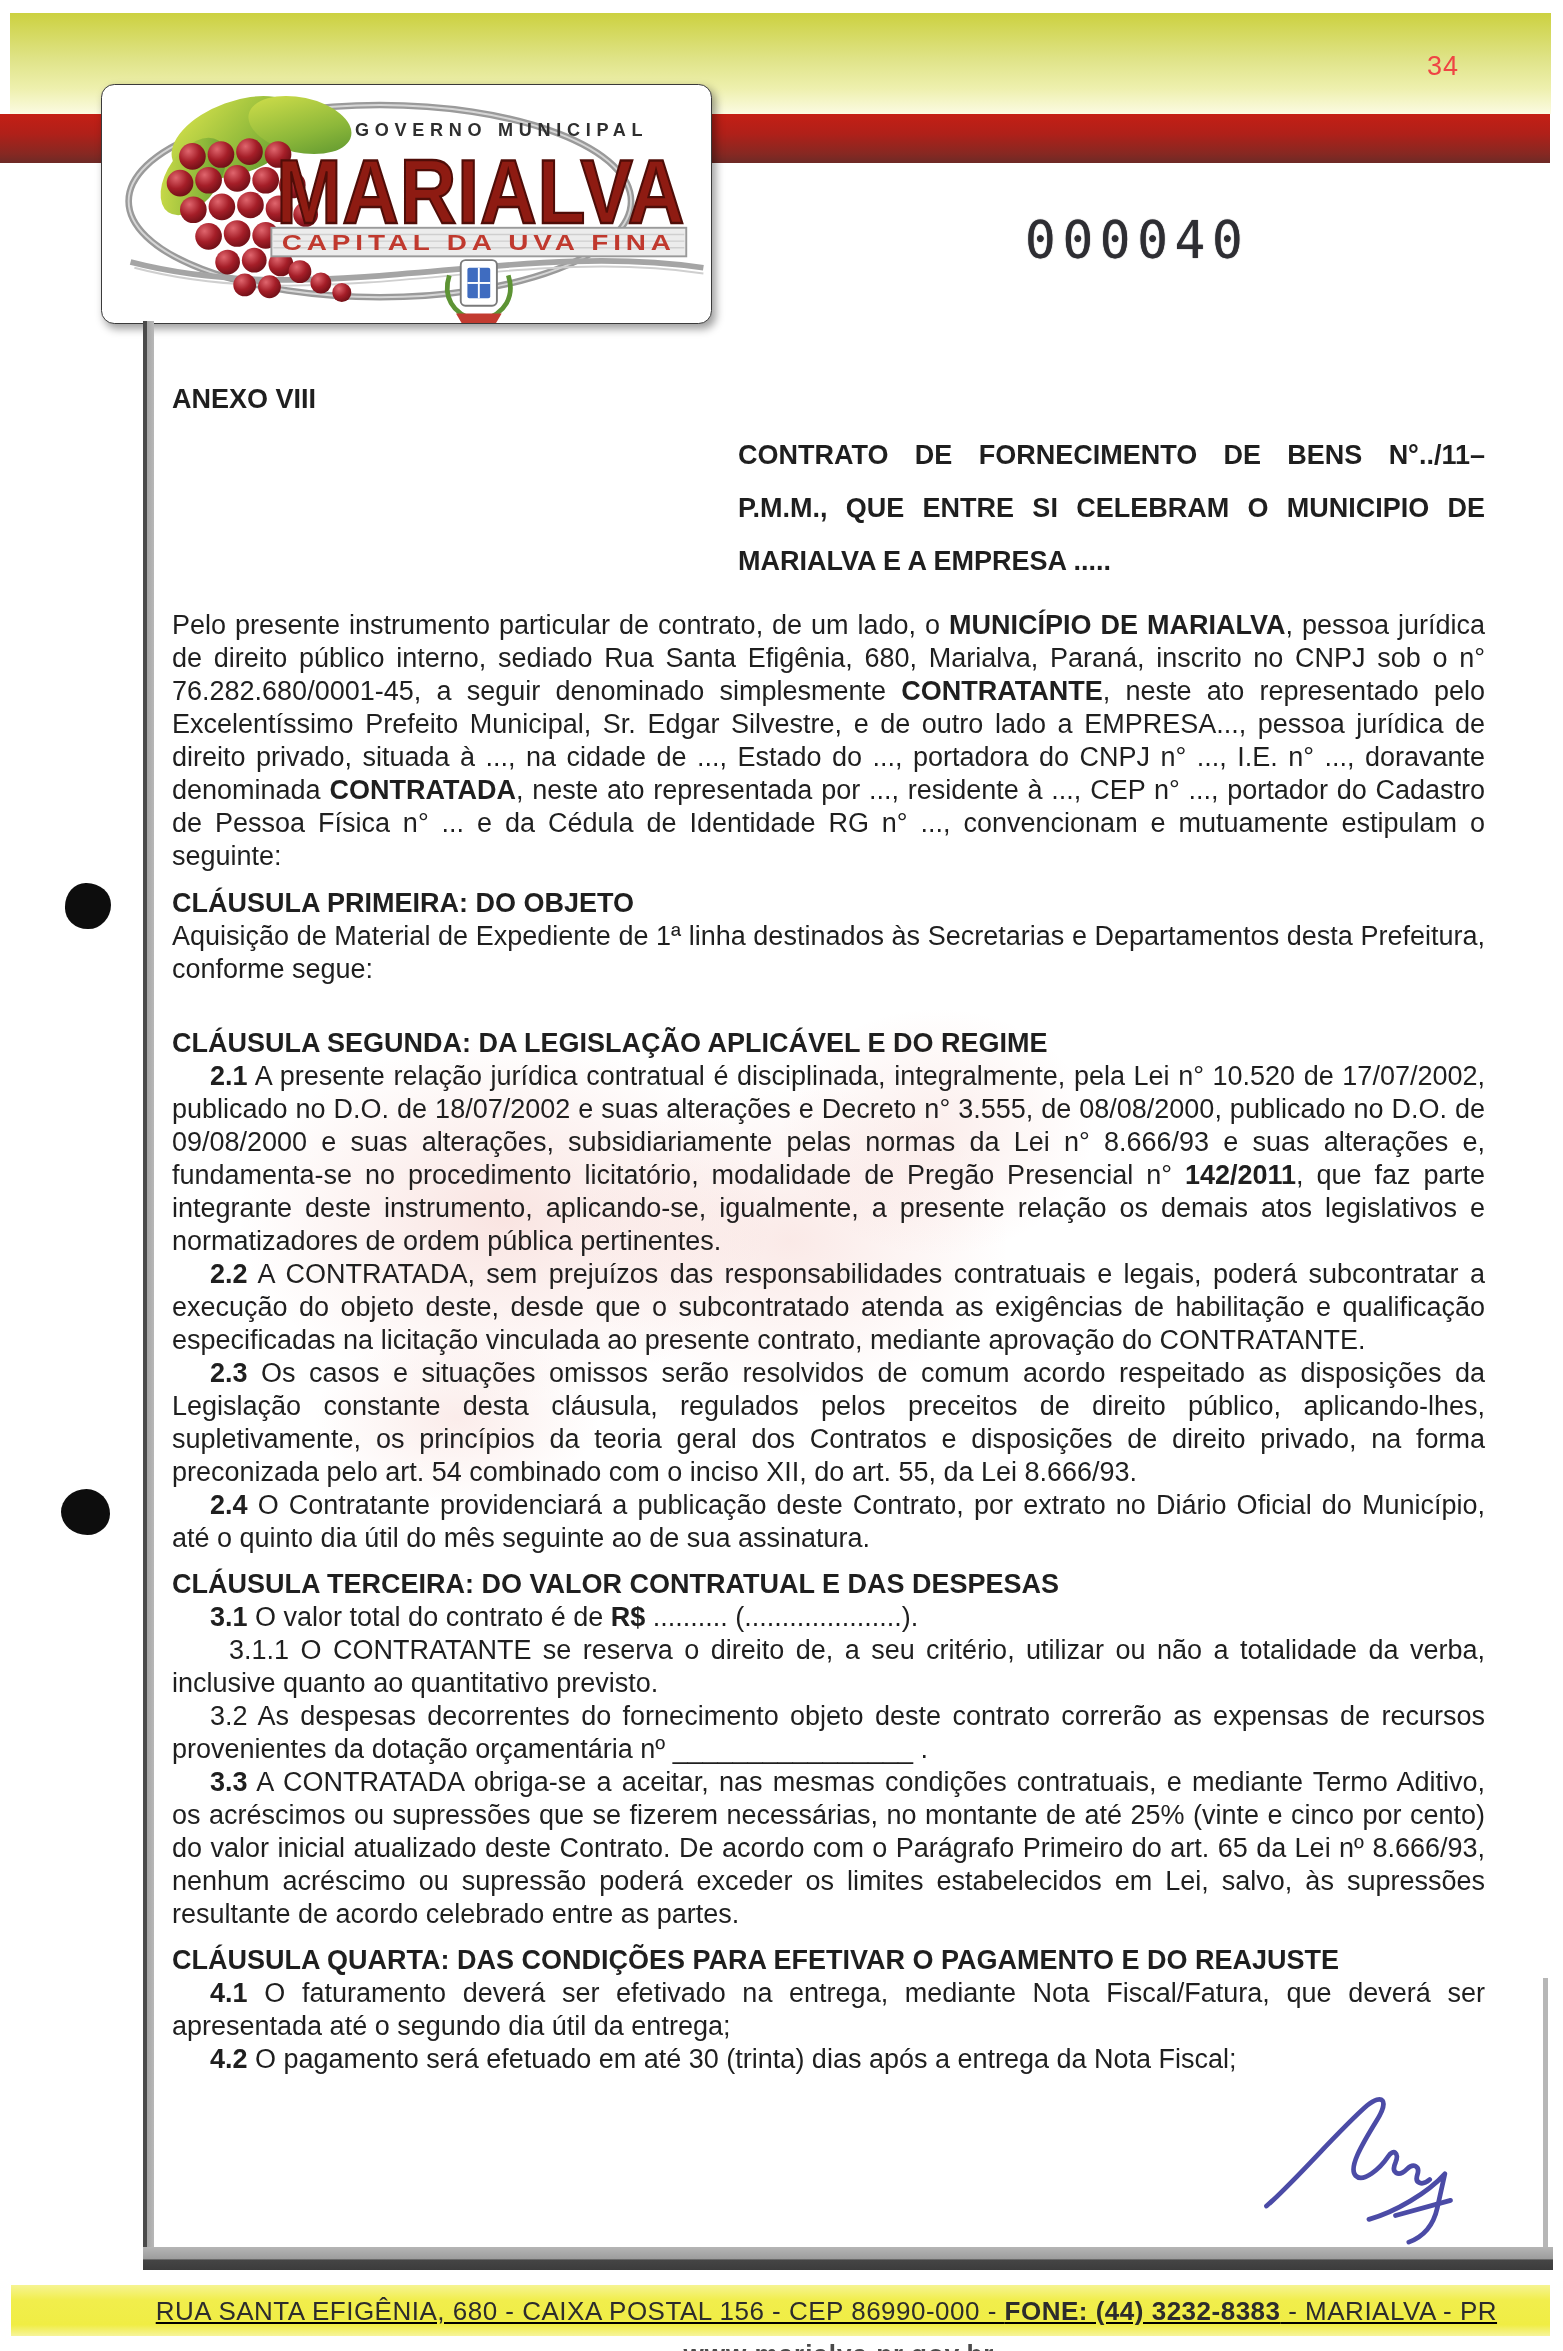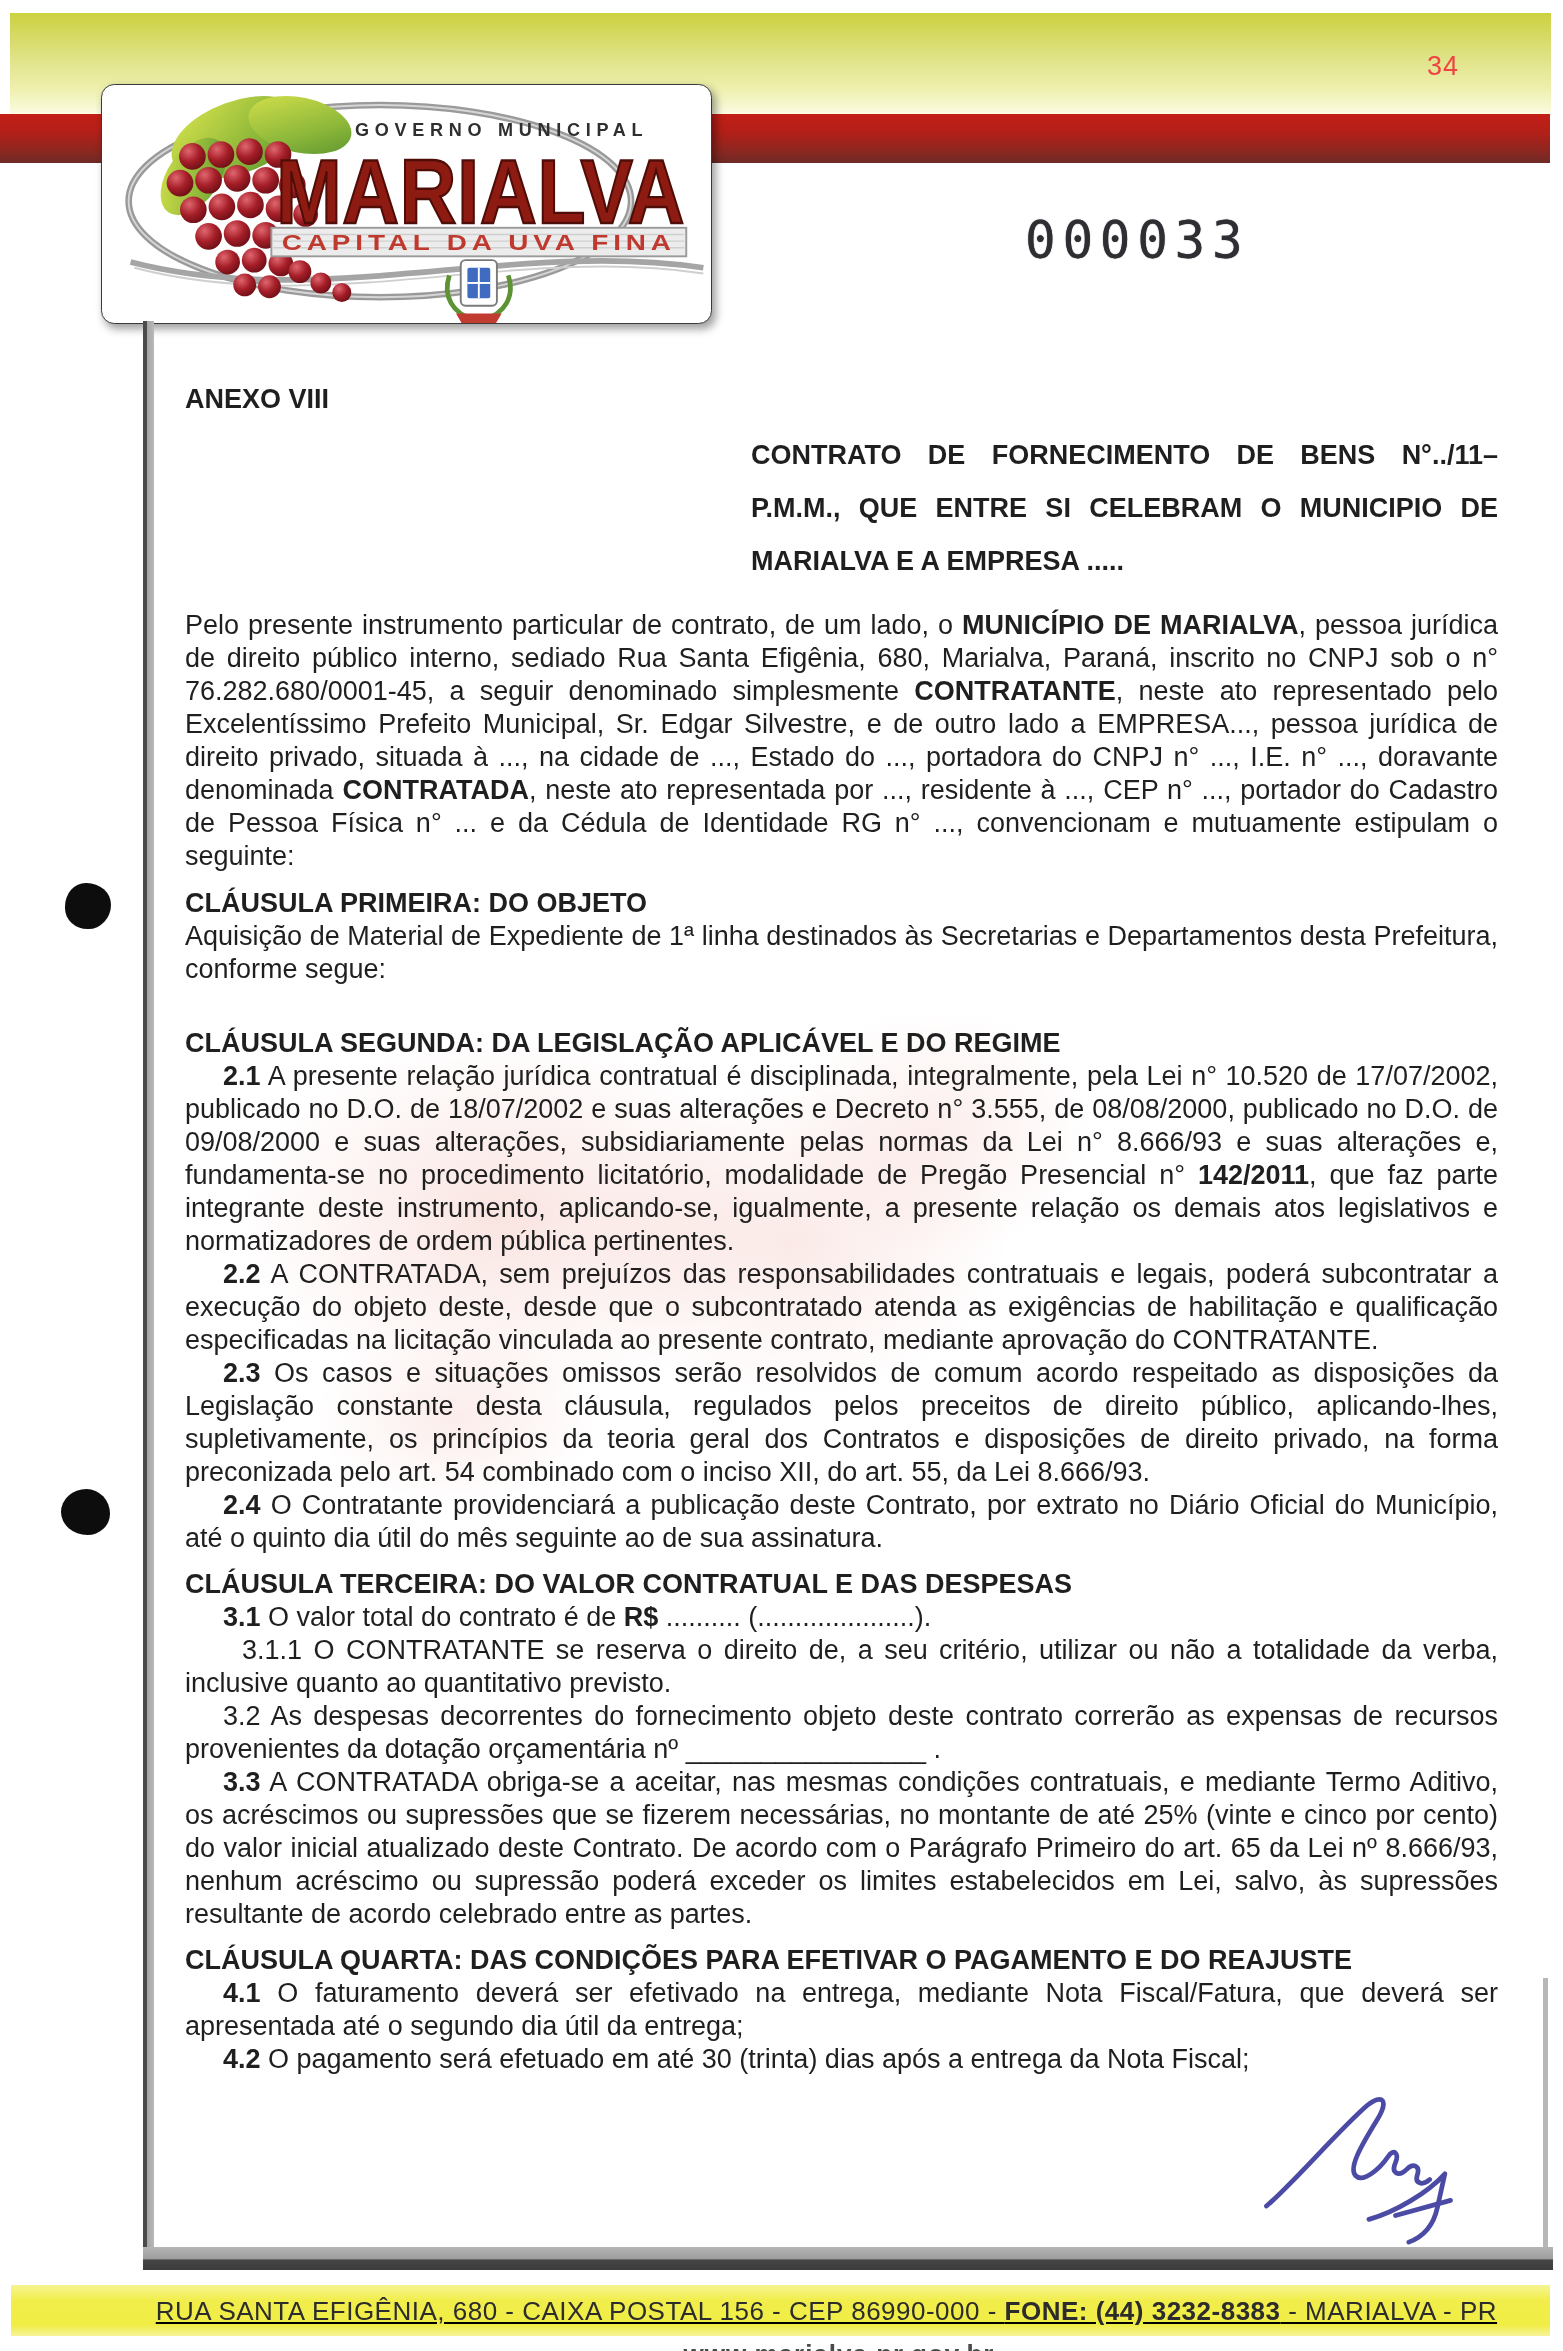--- a/index.html
+++ b/index.html
@@ -45,21 +45,21 @@
   .punch-dot{position:absolute;background:#0d0d0d;border-radius:46% 54% 50% 50%/52% 48% 54% 46%;}
   .dot1{left:65px;top:883px;width:46px;height:46px}
   .dot2{left:61px;top:1489px;width:49px;height:46px;border-radius:52% 48% 46% 54%/50% 54% 46% 50%}
   .bleed{position:absolute;pointer-events:none}
   .b1{left:238px;top:1037px;width:533px;height:361px;background:radial-gradient(closest-side,rgba(226,120,105,.20),rgba(226,120,105,0));}
   .b2{left:571px;top:1084px;width:438px;height:314px;background:radial-gradient(closest-side,rgba(226,120,105,.16),rgba(226,120,105,0));}
   .b3{left:780px;top:1008px;width:314px;height:247px;background:radial-gradient(closest-side,rgba(226,120,105,.13),rgba(226,120,105,0));}
   .b4{left:314px;top:1332px;width:285px;height:171px;background:radial-gradient(closest-side,rgba(226,120,105,.14),rgba(226,120,105,0));}
   
   .doc{
-    position:absolute;left:185px;top:383px;width:1313px;
+    position:absolute;left:172px;top:383px;width:1313px;
     font-size:27px;line-height:33px;color:#1f1f1f;text-align:justify;
   }
   .h{font-weight:bold}
   .title{
     margin-left:566px;width:747px;font-weight:bold;line-height:53px;margin-top:13.3px;
   }
   .tl{text-align:justify;text-align-last:justify}
   .tl-last{text-align:left;text-align-last:left}
   .ind{text-indent:38px}
   .ind2{text-indent:57px}
@@ -160,21 +160,21 @@
       <path d="M 427,200 C 434,222 424,240 400,247" fill="none" stroke="#5d9334" stroke-width="5"></path>
       <rect x="377" y="184" width="38" height="48" rx="5" fill="#ffffff" stroke="#7a7a7a" stroke-width="2"></rect>
       <rect x="384" y="192" width="24" height="32" rx="2" fill="#3f6cc0"></rect>
       <line x1="396" y1="192" x2="396" y2="224" stroke="#ffffff" stroke-width="2"></line>
       <line x1="384" y1="208" x2="408" y2="208" stroke="#ffffff" stroke-width="2"></line>
       <path d="M 372,240 L 420,240 L 413,252 L 379,252 Z" fill="#c23b30"></path>
     </g>
   </svg>
 </div>
 
-<div class="stamp">000033</div>
+<div class="stamp">000040</div>
 
 <div class="left-border"></div>
 <div class="right-border"></div>
 <div class="bottom-bar"></div>
 <div class="punch-dot dot1"></div>
 <div class="punch-dot dot2"></div>
 <div class="bleed b1"></div>
 <div class="bleed b2"></div>
 <div class="bleed b3"></div>
 <div class="bleed b4"></div>

